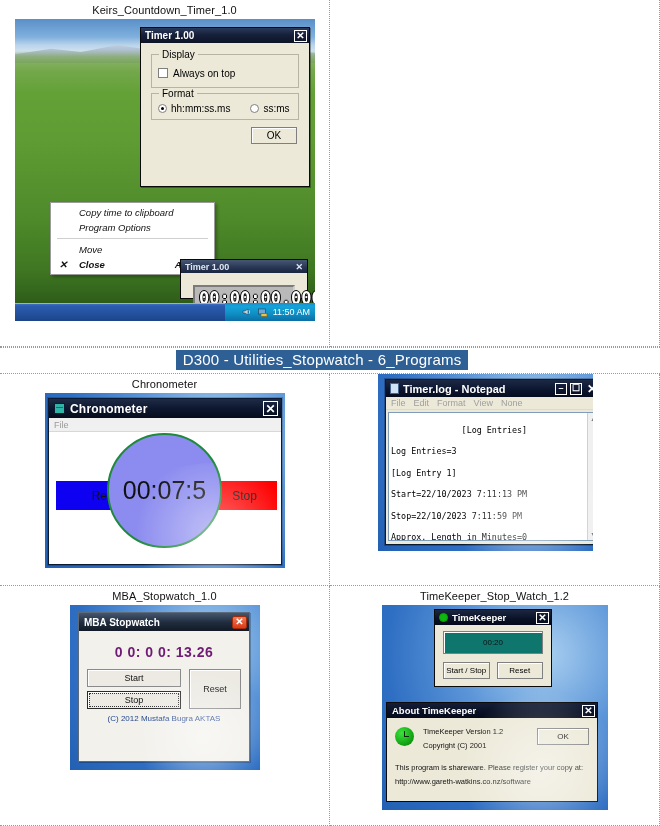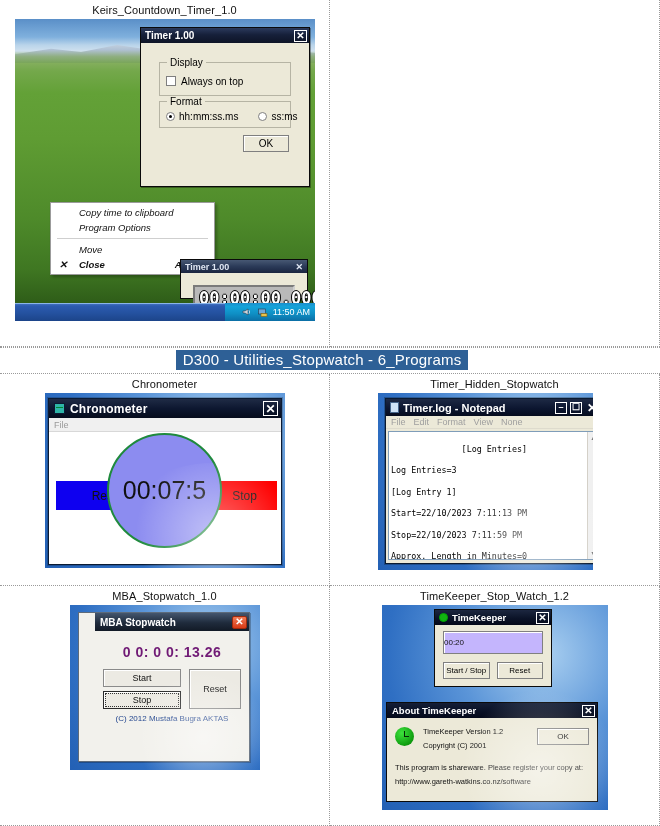--- a/index.html
+++ b/index.html
@@ -99,21 +99,21 @@
     color:#fff; font-size:10px; font-weight:bold;
     display:flex; align-items:center; padding:0 2px 0 4px;
     font-family:"Liberation Sans",sans-serif;
   }
   .win-title .t { flex:1; white-space:nowrap; overflow:hidden; }
   .win-x {
     width:13px; height:12px; display:flex; align-items:center; justify-content:center;
     color:#fff; font-size:10px; font-weight:bold;
     border:1px solid #ffffff; line-height:1;
   }
-  .win-body { padding:16px; }
+  .win-body { padding:8px; }
 
   
   .grp {
     border:1px solid #b6b4a4;
     margin: 3px 2px 5px 2px;
     padding: 9px 6px 5px 6px;
     position:relative;
     background:#ece9d8;
   }
   .grp > .lg {
@@ -259,21 +259,20 @@
     background:#f0f0f0; border-left:1px solid #d4d0c8;
     display:flex; flex-direction:column; justify-content:space-between;
   }
   .npad-sb .ar { height:11px; font-size:7px; color:#7a7a7a; display:flex;align-items:center;justify-content:center;}
 
   
   .mba {
     position:absolute; background:#f2f1ec;
     border:1px solid #5d6a7a;
     box-shadow:1px 1px 0 rgba(0,0,0,.25);
-    padding-left:16px;
   }
   .mba-title {
     height:18px;
     background: linear-gradient(to bottom,#44566e 0%,#1f2b3c 55%,#121a26 100%);
     display:flex; align-items:center; padding:0 2px 0 5px;
     color:#fff; font-size:10px; font-weight:bold;
   }
   .mba-title .t { flex:1; }
   .mba-x {
     width:15px;height:13px;
@@ -308,21 +307,21 @@
     height:15px;
     background: linear-gradient(to bottom,#1c2740 0%,#0b1328 55%,#05091a 100%);
     display:flex; align-items:center; gap:4px; padding:0 2px 0 4px;
     color:#fff; font-size:9.5px; font-weight:bold;
   }
   .tk-title .t { flex:1; }
   .tk-ico { width:9px;height:9px;border-radius:50%;background:#12b412;border:1px solid #0a0; display:inline-block;}
   .tk-x { width:13px;height:12px;border:1px solid #fff;color:#fff;display:flex;align-items:center;justify-content:center;font-size:10px;font-weight:bold;line-height:1;}
   .tk-body { padding:6px 8px 7px 8px; }
   .tk-display {
-    border:1px solid #808080; background:#c4b5fd; text-align:left;
+    border:1px solid #808080; background:#0f766e; text-align:center;
     font-size:8px; color:#111; padding:6px 0;
     box-shadow: inset 1px 1px 0 #fff;
   }
   .tk-row { display:flex; gap:7px; margin-top:8px; }
   .tkbtn {
     flex:1; border:1px solid #808080; background:#ece9d8;
     font-size:8px; text-align:center; padding:3px 0;
     box-shadow: inset 1px 1px 0 #fff;
   }
   .about {
@@ -478,21 +477,20 @@
             </div>
             <div class="dial" style="left:58px;top:1px;width:115px;height:115px;">
               <span>00:07:5</span>
             </div>
           </div>
         </div>
       </div>
     </div>
 
     <div class="cell last" style="width:330px;height:212px;">
-      <div class="cell-label">Timer_Hidden_Stopwatch</div>
 
       <div class="shot bluesky" style="margin:0 48px;width:215px;height:177px;">
         <div class="npad" style="left:7px;top:5px;width:218px;height:166px;">
           <div class="npad-title">
             <span class="npad-ico"></span>
             <span class="t">Timer.log - Notepad</span>
             <span class="npad-btns">
               <span class="np-b">–</span>
               <span class="np-b">☐</span>
               <span class="np-x">✕</span>

